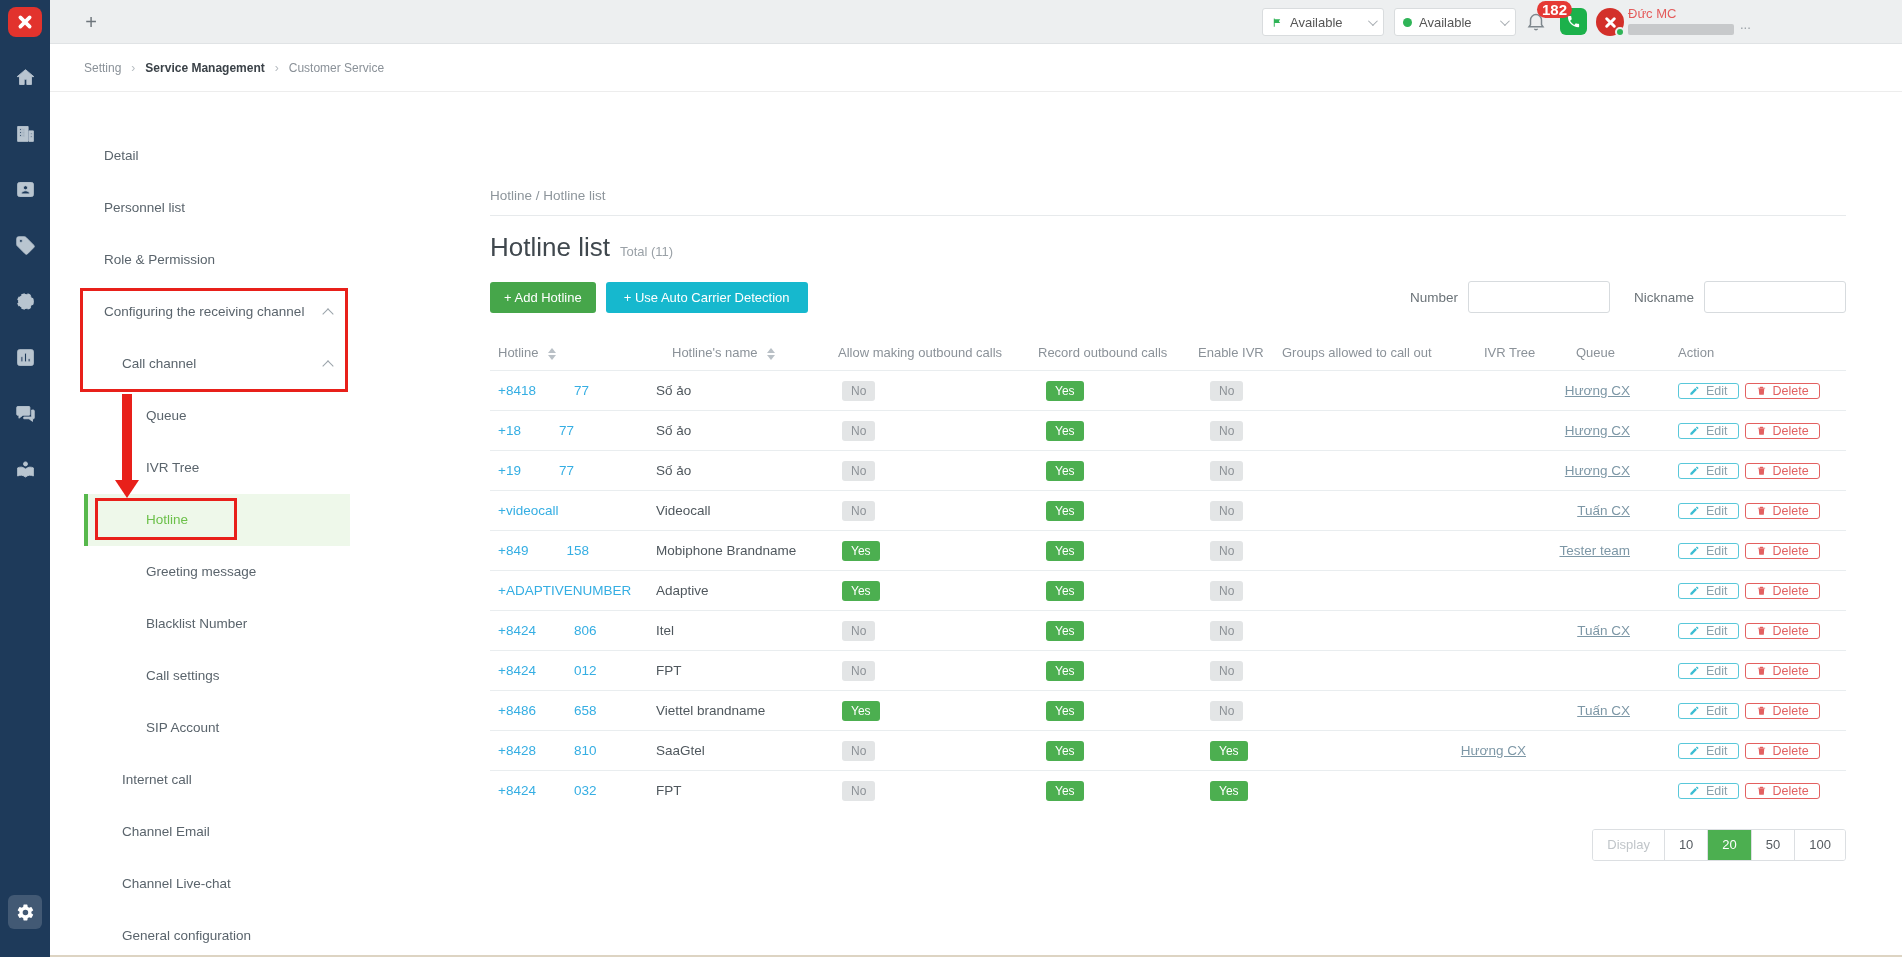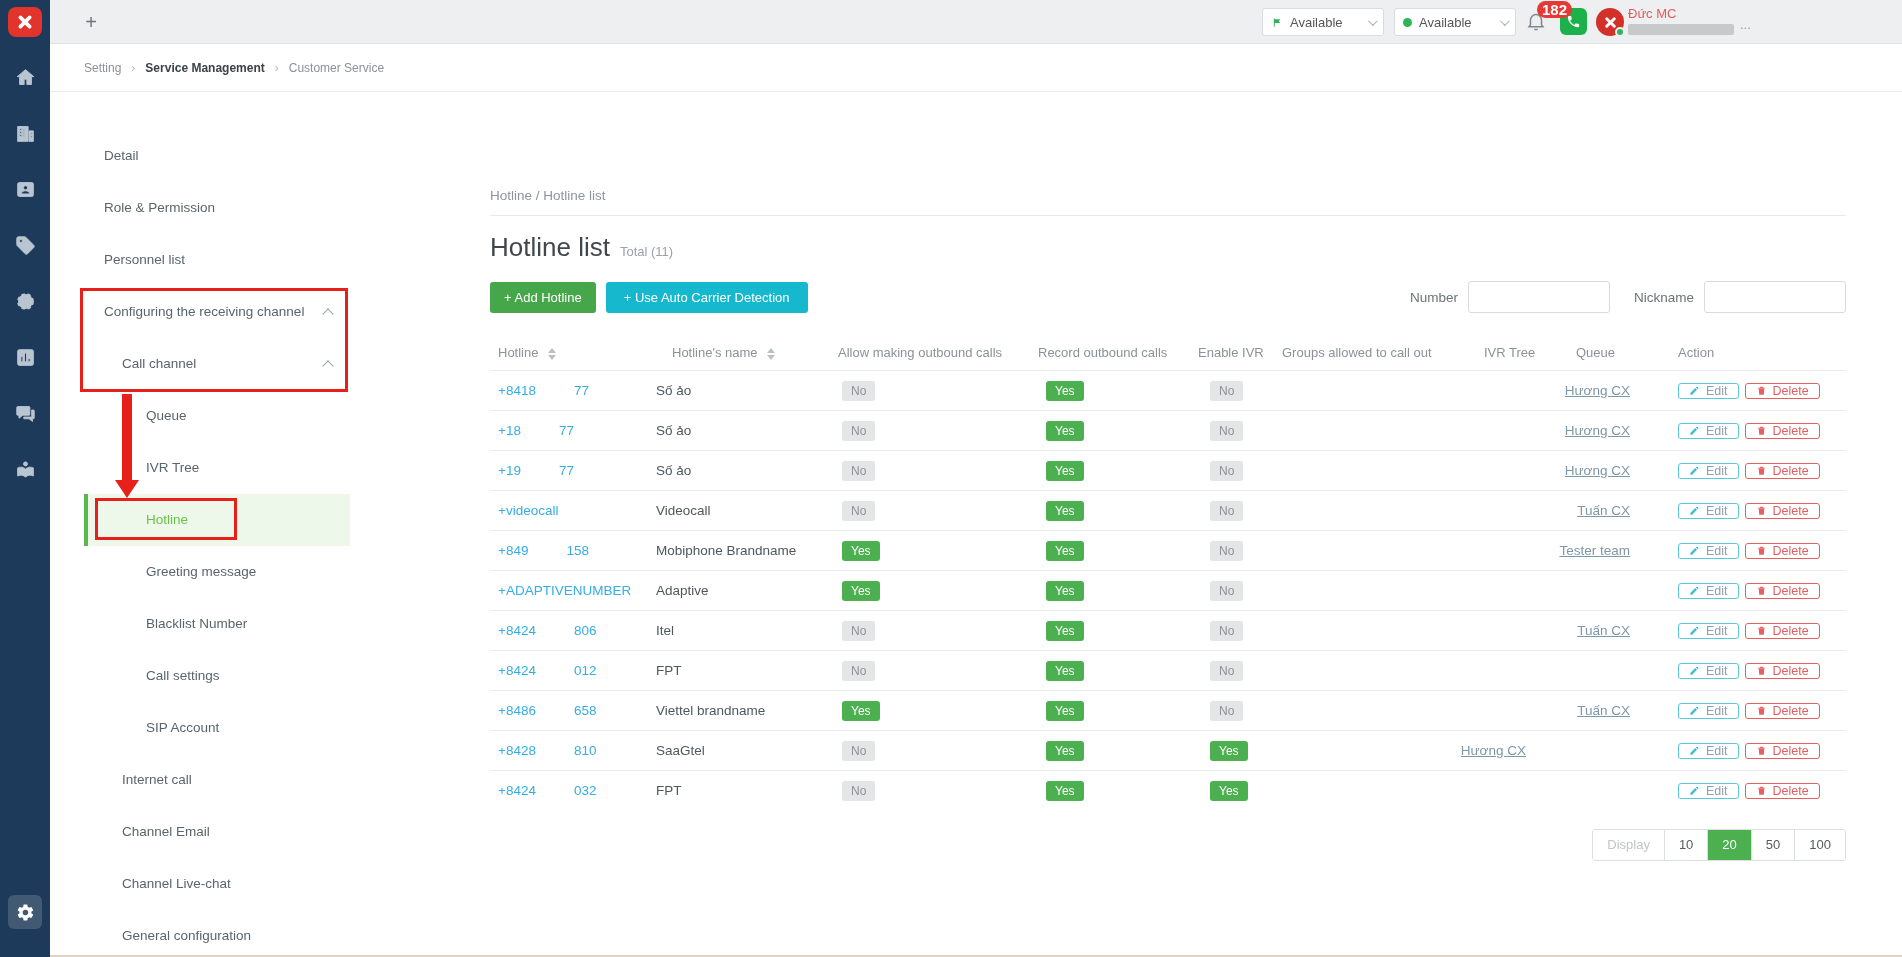--- a/index.html
+++ b/index.html
@@ -260,26 +260,26 @@
   </div>
 
 <div class="side-menu">
 
     <div class="menu-item lvl0">
       <span class="mi-label">Detail</span>
       
     </div>
 
     <div class="menu-item lvl0">
+      <span class="mi-label">Personnel list</span>
+      
+    </div>
+
+    <div class="menu-item lvl0">
       <span class="mi-label">Role &amp; Permission</span>
-      
-    </div>
-
-    <div class="menu-item lvl0">
-      <span class="mi-label">Personnel list</span>
       
     </div>
 
     <div class="menu-item lvl0">
       <span class="mi-label">Configuring the receiving channel</span>
       <span class="mi-caret"></span>
     </div>
 
     <div class="menu-item lvl1">
       <span class="mi-label">Call channel</span>

